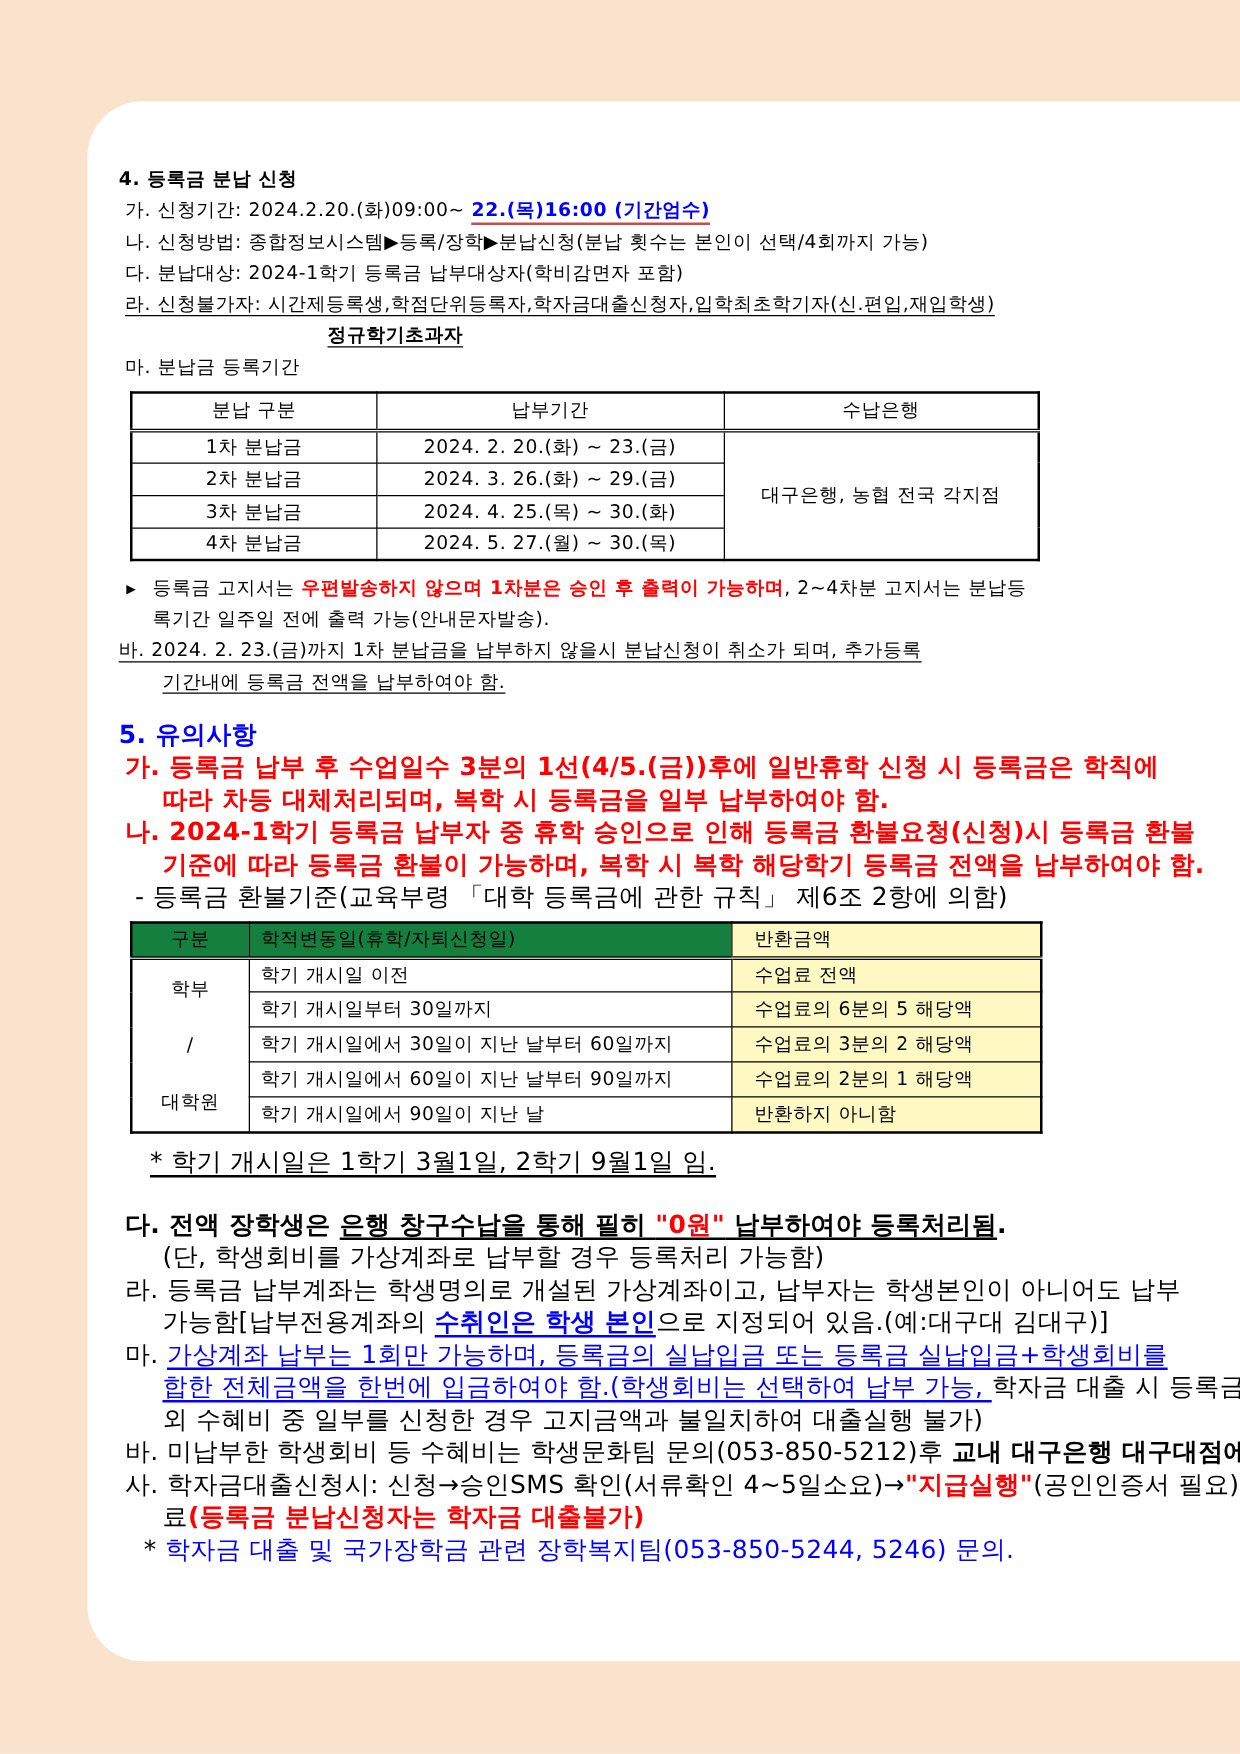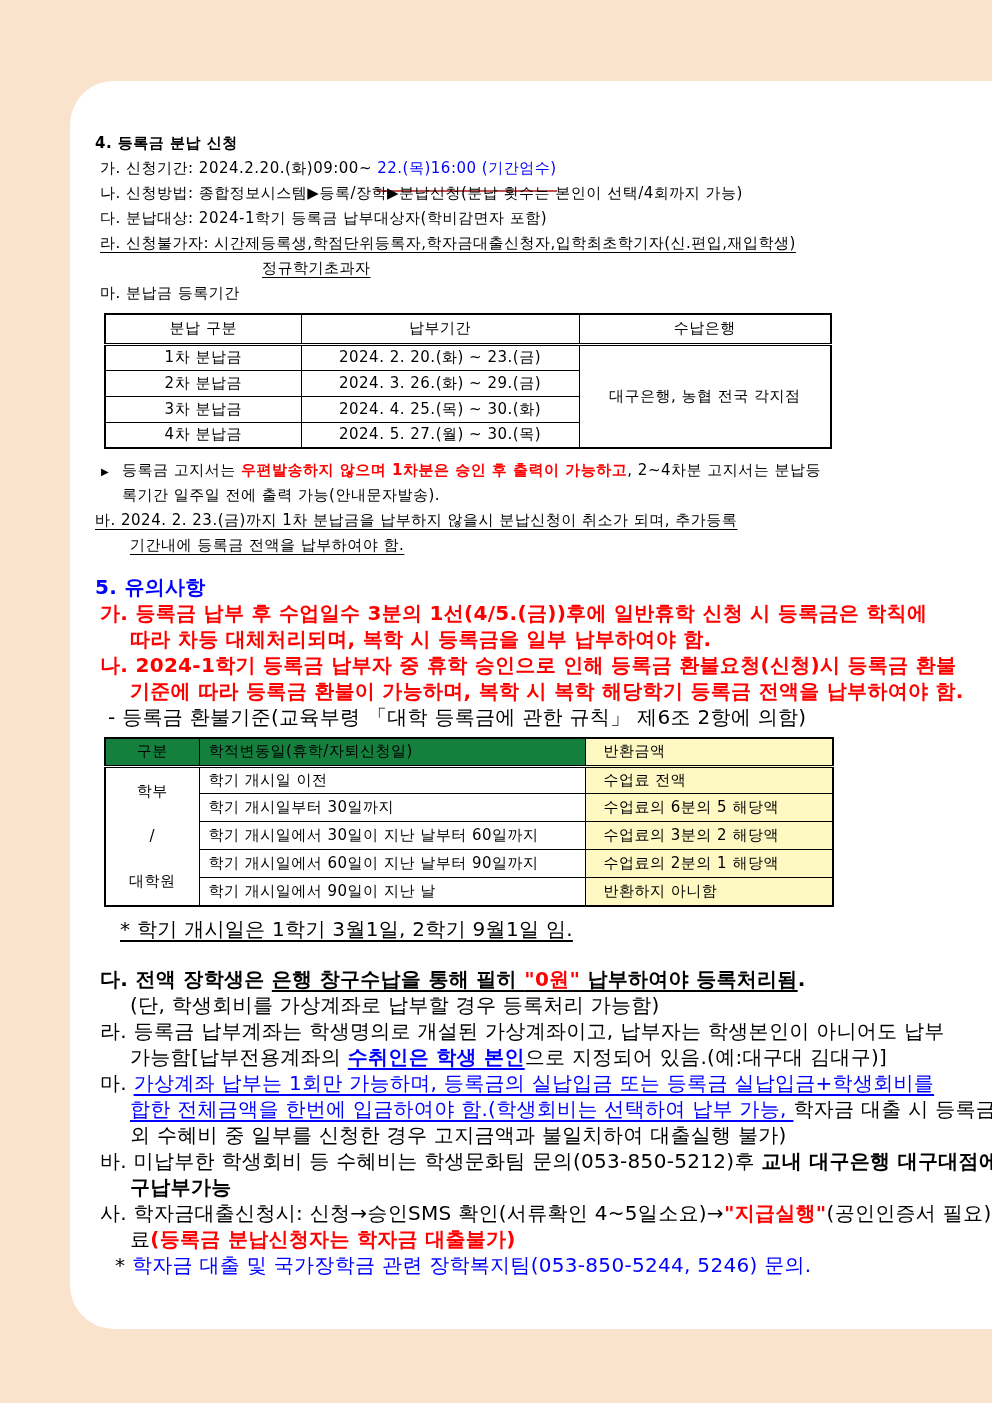--- a/index.html
+++ b/index.html
@@ -23,30 +23,30 @@
   }
   .line {
     font-size: 15px; line-height: 25px; white-space: pre; letter-spacing: 0.5px;
   }
   .s5line { font-size: 20px; line-height: 26px; white-space: pre; letter-spacing: 0.3px; }
   .bold { font-weight: bold; }
   .red { color: #ff0000; }
   .blue { color: #0000ff; }
   .ul { text-decoration: underline; text-underline-offset: 4px; }
   .deadline {
-    color: #0000ff; font-weight: normal;
-    border-bottom: 2px solid #c0504d; padding-bottom: 13px;
+    color: #0000ff; font-weight: bold;
+    border-bottom: 2px solid #c0504d; padding-bottom: 1px;
   }
   .indent1 { padding-left: 5px; }
   .indent2 { padding-left: 35px; }
   .hang { padding-left: 27px; position: relative; }
   .bullet-icon {
     position: absolute; left: 6px; top: 1px; font-size: 10px; color:#000;
   }
-  .ra2 { padding-left: 167px; }
+  .ra2 { padding-left: 167px; font-weight: bold; }
   .dash { padding-left: 13px; }
   .footnote { padding-left: 25px; margin-top: 9px; }
 
   table { border-collapse: collapse; border: 2px solid #000; margin: 7px 0 0 9px; }
   th, td { border: 1px solid #000; font-size: 15px; font-weight: normal; letter-spacing: 0.5px; }
   th { border-bottom: 3px double #000; }
   .t1 th { height: 30px; background: #fff; }
   .t1 td { height: 26px; text-align: center; }
   .t1 .c1 { width: 196px; } .t1 .c2 { width: 278px; } .t1 .c3 { width: 252px; }
 
@@ -96,21 +96,21 @@
         <td>3차 분납금</td>
         <td>2024. 4. 25.(목) ~ 30.(화)</td>
       </tr>
       <tr>
         <td>4차 분납금</td>
         <td>2024. 5. 27.(월) ~ 30.(목)</td>
       </tr>
     </tbody>
       </table>
 
-    <div class="line hang gap-top"><span class="bullet-icon">▶</span><span>등록금 고지서는 </span><span class="red bold">우편발송하지 않으며 1차분은 승인 후 출력이 가능하고</span><span>, 2~4차분 고지서는 분납등</span></div>
+    <div class="line hang gap-top"><span class="bullet-icon">▶</span><span>등록금 고지서는 </span><span class="red bold">우편발송하지 않으며 1차분은 승인 후 출력이 가능하며</span><span>, 2~4차분 고지서는 분납등</span></div>
     <div class="line hang">록기간 일주일 전에 출력 가능(안내문자발송).</div>
 
     <div class="line"><span class="ul">바. 2024. 2. 23.(금)까지 1차 분납금을 납부하지 않을시 분납신청이 취소가 되며, 추가등록</span></div>
     <div class="line indent2"><span class="ul">기간내에 등록금 전액을 납부하여야 함.</span></div>
 
     <div class="s5line bold blue sec5-title">5. 유의사항</div>
 
     <div class="s5line indent1 red bold">가. 등록금 납부 후 수업일수 3분의 1선(4/5.(금))후에 일반휴학 신청 시 등록금은 학칙에</div>
     <div class="s5line indent2 red bold">따라 차등 대체처리되며, 복학 시 등록금을 일부 납부하여야 함.</div>
     <div class="s5line indent1 red bold">나. 2024-1학기 등록금 납부자 중 휴학 승인으로 인해 등록금 환불요청(신청)시 등록금 환불</div>
@@ -158,21 +158,20 @@
     <div class="s5line indent2">(단, 학생회비를 가상계좌로 납부할 경우 등록처리 가능함)</div>
 
     <div class="s5line indent1">라. 등록금 납부계좌는 학생명의로 개설된 가상계좌이고, 납부자는 학생본인이 아니어도 납부</div>
     <div class="s5line indent2"><span>가능함[납부전용계좌의 </span><span class="blue bold ul">수취인은 학생 본인</span><span>으로 지정되어 있음.(예:대구대 김대구)]</span></div>
 
     <div class="s5line indent1"><span>마. </span><span class="blue ul">가상계좌 납부는 1회만 가능하며, 등록금의 실납입금 또는 등록금 실납입금+학생회비를</span></div>
     <div class="s5line indent2"><span class="blue ul">합한 전체금액을 한번에 입금하여야 함.(학생회비는 선택하여 납부 가능, </span><span>학자금 대출 시 등록금</span></div>
     <div class="s5line indent2">외 수혜비 중 일부를 신청한 경우 고지금액과 불일치하여 대출실행 불가)</div>
 
     <div class="s5line indent1"><span>바. 미납부한 학생회비 등 수혜비는 학생문화팀 문의(053-850-5212)후 </span><span class="bold">교내 대구은행 대구대점에서 창</span></div>
-    <div class="s5line indent2"><span class="bold">구납부가능</span></div>
 
     <div class="s5line indent1"><span>사. 학자금대출신청시: 신청→승인SMS 확인(서류확인 4~5일소요)→</span><span class="red bold">"지급실행"</span><span>(공인인증서 필요)→처리완</span></div>
     <div class="s5line indent2"><span>료</span><span class="red bold">(등록금 분납신청자는 학자금 대출불가)</span></div>
 
     <div class="s5line" style="padding-left:20px"><span>* </span><span class="blue">학자금 대출 및 국가장학금 관련 장학복지팀(053-850-5244, 5246) 문의.</span></div>
 
   </div>
 </div>
 
 </body></html>

